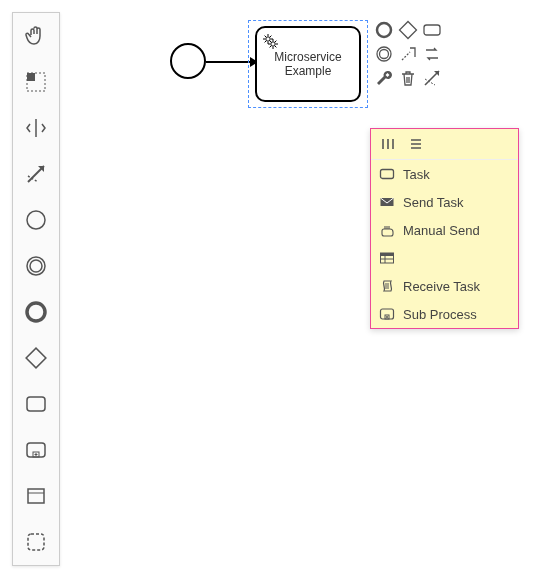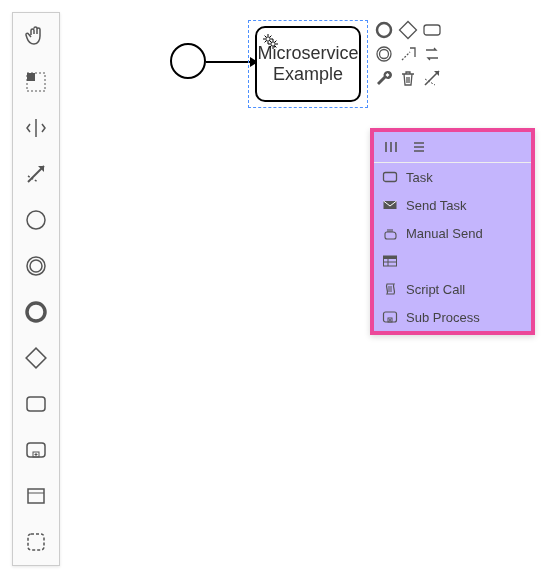--- a/index.html
+++ b/index.html
@@ -66,21 +66,21 @@
     top: 26px;
     width: 106px;
     height: 76px;
     border: 2px solid #000;
     border-radius: 10px;
     background: #fff;
     display: flex;
     align-items: center;
     justify-content: center;
     text-align: center;
-    font-size: 18px;
+    font-size: 12px;
     padding: 4px;
   }
   .task-marker {
     position: absolute;
     top: 4px;
     left: 4px;
   }
 
   .arrow {
     position: absolute;
@@ -104,23 +104,23 @@
     display: flex;
     align-items: center;
     justify-content: center;
     cursor: pointer;
   }
 
   .popup {
     position: absolute;
     left: 310px;
     top: 128px;
-    width: 165px;
-    border: 4px solid #ec4899;
-    background: #c4b5fd;
+    width: 149px;
+    border: 1px solid #ec4899;
+    background: #fef9c3;
     box-shadow: 0 2px 6px rgba(0,0,0,0.15);
   }
   .popup-header {
     display: flex;
     padding: 6px 8px;
     border-bottom: 1px solid #eee;
     gap: 10px;
   }
   .popup-header .hbtn {
     width: 18px;
@@ -346,21 +346,21 @@
             </svg>
           </span>
       </li>
       <li>
         <span class="li-icon">
             <svg width="16" height="16">
               <path fill="none" stroke="#555" stroke-width="1.2" d="M5 3h7c-2 3 2 7 0 10H5c2-3-2-7 0-10z"></path>
               <path stroke="#555" d="M6 6h4M6 8h4M6 10h4"></path>
             </svg>
           </span>
-        <span>Script Call</span>
+        <span>Receive Task</span>
       </li>
       <li>
         <span class="li-icon">
             <svg width="16" height="16">
               <rect x="1.5" y="3" width="13" height="10" rx="2" fill="none" stroke="#555" stroke-width="1.2"></rect>
               <rect x="6" y="9" width="4" height="4" fill="none" stroke="#555"></rect>
               <path stroke="#555" d="M8 10v2M7 11h2"></path>
             </svg>
           </span>
         <span>Sub Process</span>

